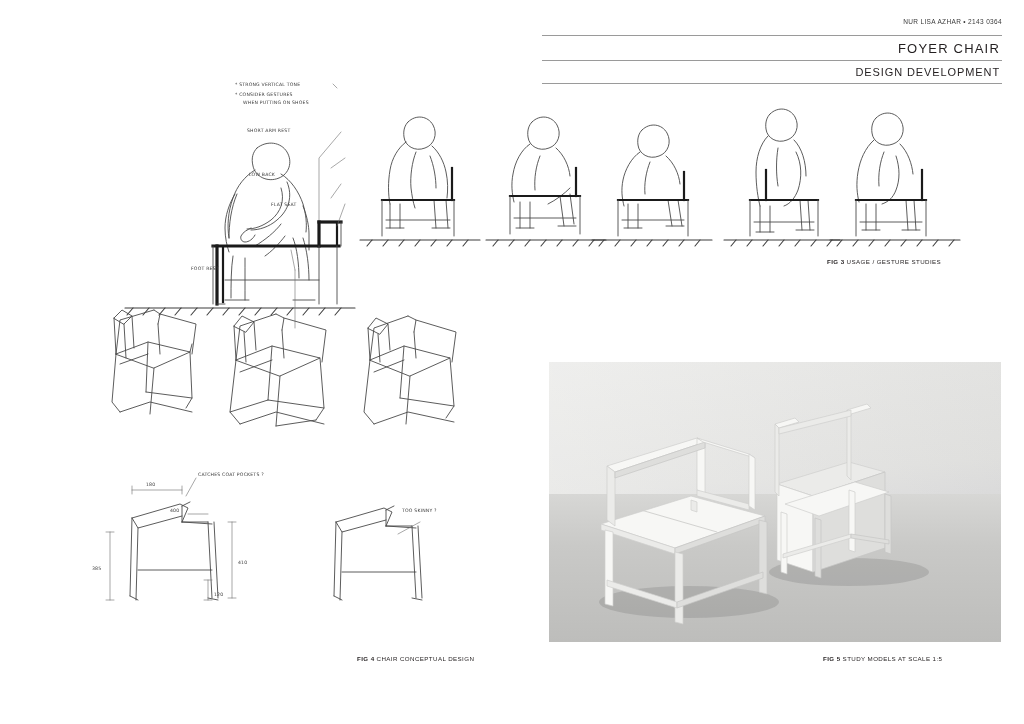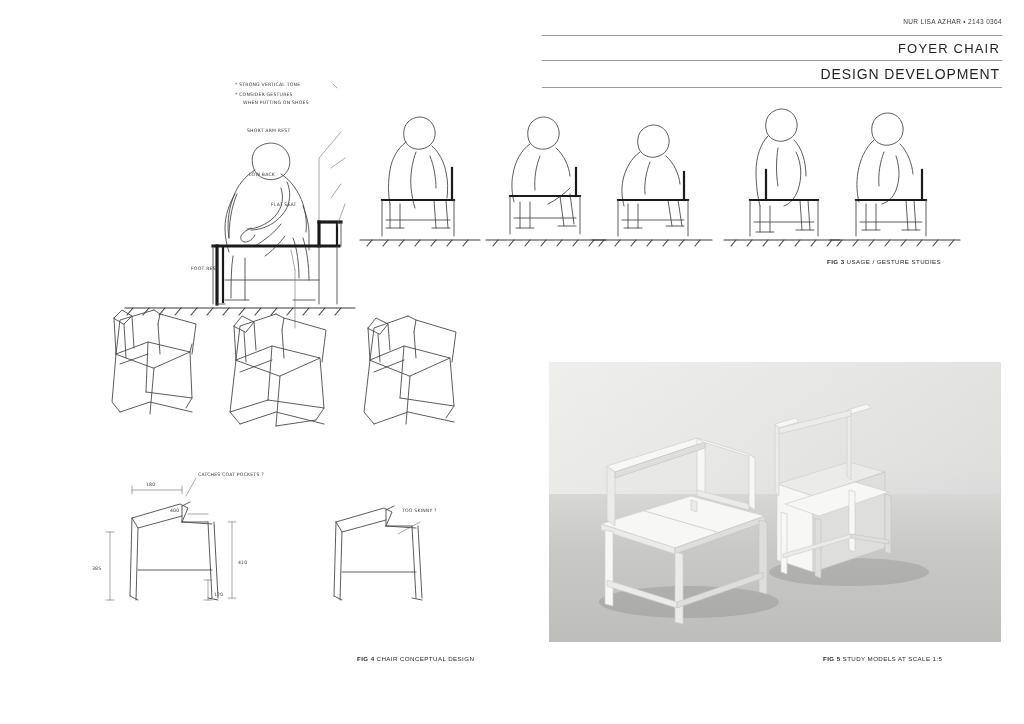--- a/index.html
+++ b/index.html
@@ -42,21 +42,21 @@
     border-top: 0.8px solid #9a9a9a;
     border-bottom: 0.8px solid #9a9a9a;
   }
   .title-main {
     font-size: 13px;
     letter-spacing: 1.2px;
     padding: 5px 2px 4px 0;
     color: #231f20;
   }
   .title-sub {
-    font-size: 14px;
+    font-size: 11px;
     letter-spacing: 0.9px;
     padding: 5px 2px 5px 0;
     border-top: 0.8px solid #9a9a9a;
     color: #231f20;
   }
 
   
   .caption {
     position: absolute;
     font-size: 6.2px;

